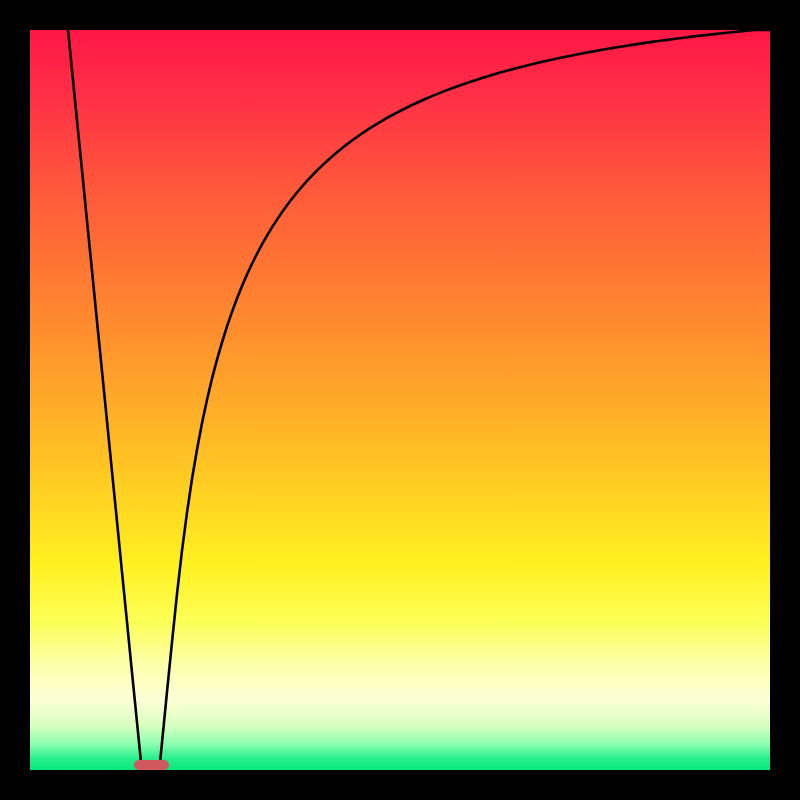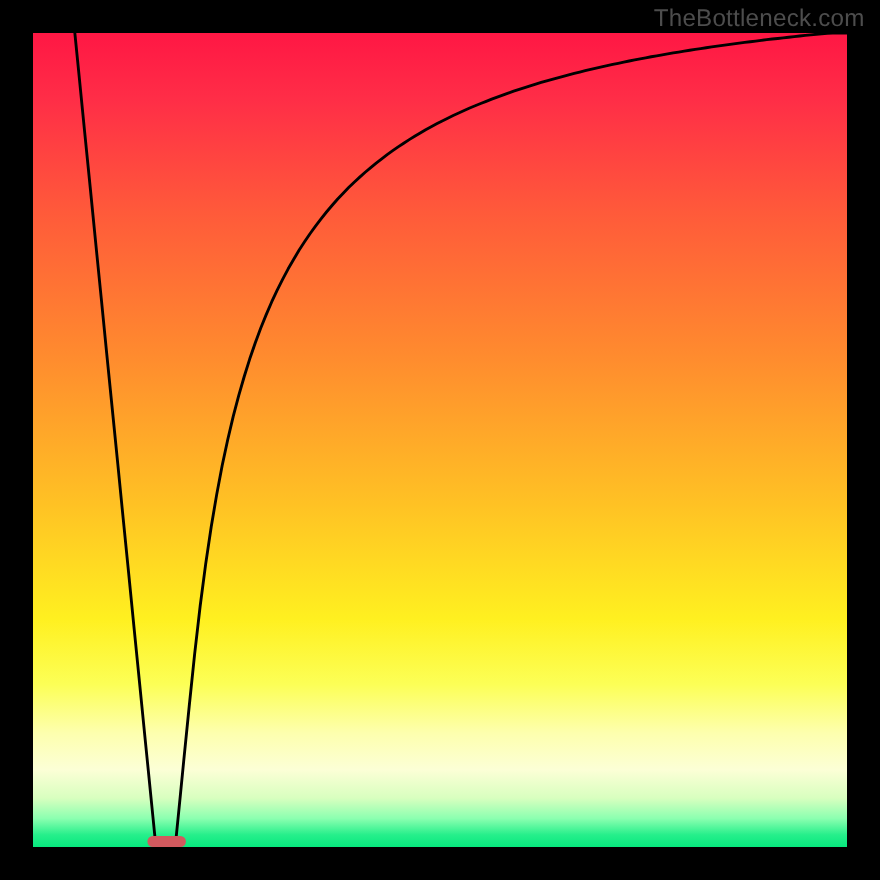--- a/index.html
+++ b/index.html
@@ -72,14 +72,13 @@
             <stop offset="100.00%" stop-color="#07e87e"></stop>
           </linearGradient>
       </defs>
       <rect x="0" y="0" width="740" height="740" fill="url(#bg)"></rect>
     </svg>
     <svg class="curve-layer" viewBox="0 0 740 740" preserveAspectRatio="none">
       <path id="curvePath" d="M38.04 0.00 L42.03 40.11 L46.99 90.28 L52.02 140.45 L56.98 190.62 L62.01 240.80 L66.97 290.97 L72.00 341.14 L77.03 391.31 L81.99 441.48 L87.02 491.66 L91.98 541.90 L97.01 592.07 L101.97 642.25 L105.01 672.29 L107.00 692.34 L109.00 712.40 L111.00 732.45 L115.00 737.48 M128.02 737.48 L130.02 732.45 L132.02 712.40 L134.01 692.34 L136.97 662.23 L142.01 612.05 L146.96 564.40 L152.00 520.66 L157.03 482.41 L161.99 449.03 L167.02 419.43 L171.98 393.24 L177.01 369.78 L181.97 348.69 L187.00 329.67 L192.03 312.28 L196.99 296.44 L202.02 281.87 L206.98 268.47 L212.01 256.04 L216.97 244.50 L222.00 233.77 L227.03 223.78 L231.99 214.38 L237.02 205.65 L241.98 197.36 L247.01 189.59 L251.97 182.26 L257.00 175.31 L262.03 168.72 L266.99 162.50 L272.02 156.58 L276.98 150.96 L282.01 145.63 L286.97 140.53 L292.00 135.64 L297.04 131.05 L301.99 126.61 L307.03 122.32 L311.98 118.25 L317.02 114.33 L321.97 110.56 L327.01 107.00 L331.96 103.53 L337.00 100.20 L342.03 96.94 L346.99 93.91 L352.02 90.87 L356.98 87.99 L362.01 85.25 L366.97 82.58 L372.00 79.99 L377.03 77.48 L381.99 75.04 L387.02 72.74 L391.98 70.45 L397.01 68.23 L401.97 66.16 L407.00 64.08 L412.03 62.09 L416.99 60.16 L422.02 58.24 L426.98 56.46 L432.01 54.69 L436.97 52.91 L442.00 51.28 L447.03 49.65 L451.99 48.03 L457.02 46.47 L461.98 44.99 L467.01 43.51 L471.97 42.11 L477.00 40.70 L482.04 39.37 L486.99 38.04 L492.03 36.78 L496.98 35.52 L502.02 34.26 L506.97 33.08 L512.01 31.89 L516.96 30.78 L522.00 29.67 L527.03 28.56 L531.99 27.53 L537.02 26.49 L541.98 25.46 L547.01 24.49 L551.97 23.53 L557.00 22.57 L562.03 21.61 L566.99 20.72 L572.02 19.83 L576.98 18.94 L582.01 18.13 L586.97 17.32 L592.00 16.50 L597.03 15.69 L601.99 14.87 L607.02 14.13 L611.98 13.39 L617.01 12.65 L621.97 11.91 L627.00 11.25 L632.03 10.51 L636.99 9.84 L642.02 9.18 L646.98 8.58 L652.01 7.92 L656.97 7.33 L662.00 6.66 L667.04 6.07 L671.99 5.48 L677.03 4.96 L681.98 4.37 L687.02 3.85 L691.97 3.26 L697.01 2.74 L701.96 2.22 L707.00 1.70 L712.03 1.18 L716.99 0.74 L722.02 0.22 L726.98 0.00 L732.01 0.00 L736.97 0.00 L740.00 0.00" fill="none" stroke="#000" stroke-width="2.6" stroke-linejoin="round" stroke-linecap="round"></path>
     </svg>
     <div id="marker" class="marker" style="left: 103.6px; top: 729.64px; width: 35.52px; height: 10.36px; background: rgb(209, 89, 94);"></div>
   </div>
-  <div class="watermark">TheBottleneck.com</div>
 </div>
 
 </body></html>

